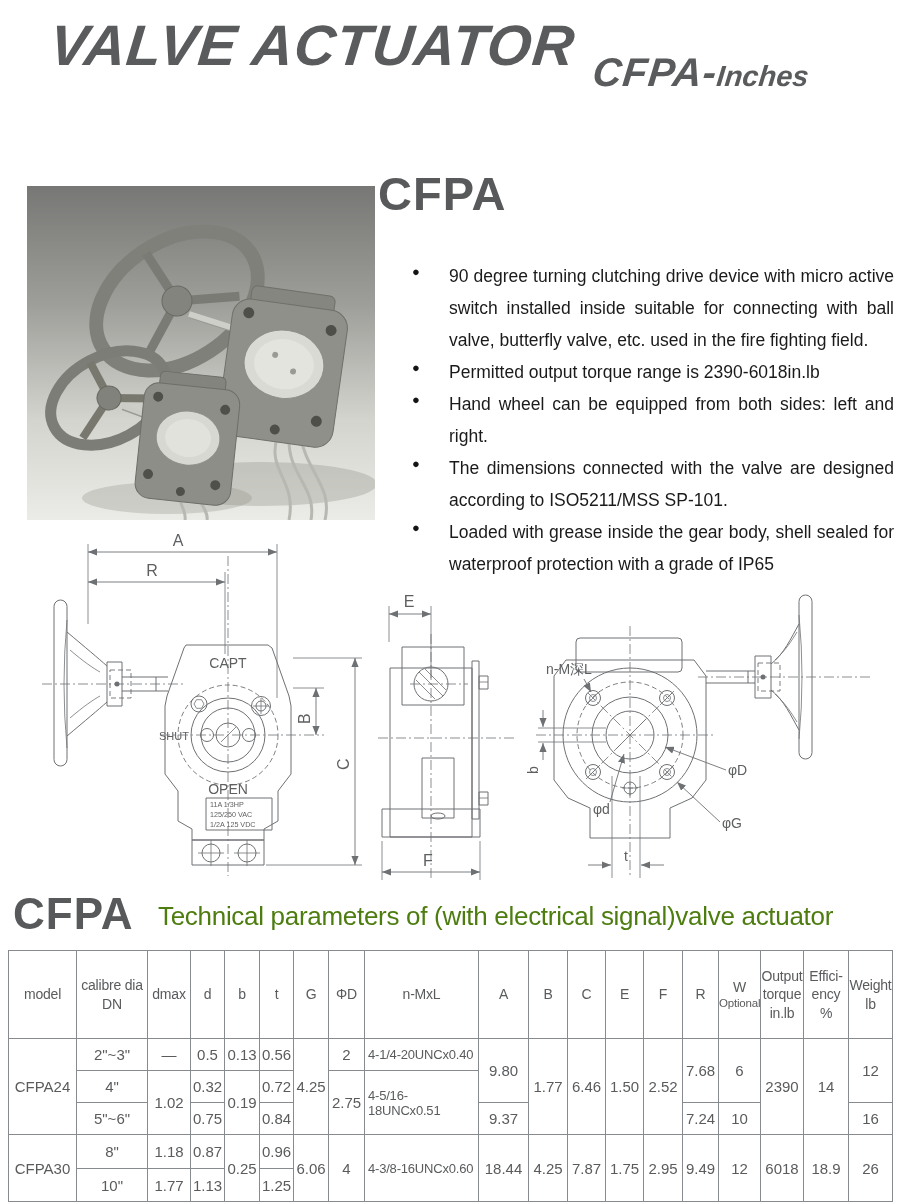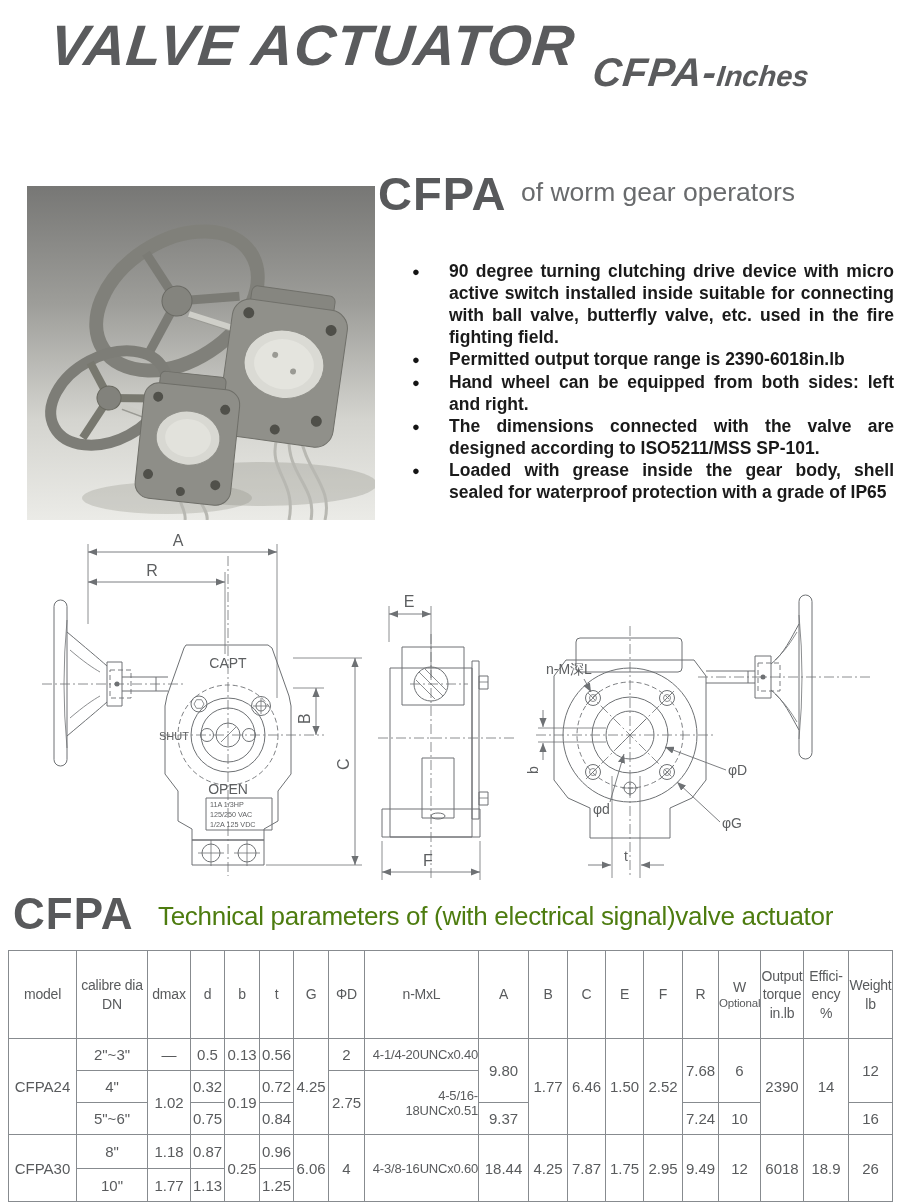--- a/index.html
+++ b/index.html
@@ -17,21 +17,21 @@
 
   
   #photo{left:27px;top:186px;width:348px;height:334px}
 
   
   #brand{left:378px;top:166px;font-size:47px;font-weight:bold;color:#58595b;letter-spacing:1px}
   #series{left:521px;top:176px;font-size:26.5px;color:#696b6d;line-height:1.22}
   #bullets{left:412px;top:260px;width:482px}
   .bullet{display:flex;align-items:flex-start}
   .bullet .dot{flex:0 0 37px;font-size:13px;line-height:23px;color:#141414}
-  .bullet .txt{flex:1;font-size:17.5px;line-height:22px;font-weight:bold;color:#1a1a1a;text-align:justify}
+  .bullet .txt{flex:1;font-size:17.5px;line-height:32px;font-weight:normal;color:#1a1a1a;text-align:justify}
 
   
   #drawings{left:10px;top:528px;width:880px;height:362px}
   .ln{stroke:#6e7174;fill:none;stroke-width:1;stroke-linejoin:round}
   .thin{stroke:#6e7174;fill:none;stroke-width:.8}
   .cl{stroke:#6e7174;fill:none;stroke-width:.8;stroke-dasharray:10 3 2 3}
   .dsh{stroke:#6e7174;fill:none;stroke-width:.9;stroke-dasharray:5 3}
   .dim{stroke:#6e7174;fill:none;stroke-width:.9}
   text.lbl{fill:#5d5f61;font-size:16px;font-family:"Liberation Sans",sans-serif}
   text.lbl2{fill:#5d5f61;font-size:14px;font-family:"Liberation Sans",sans-serif}
@@ -40,21 +40,21 @@
   
   #tp-brand{left:13px;top:889px;font-size:44px;font-weight:bold;color:#58595b;letter-spacing:1px}
   #tp-title{left:158px;top:901px;font-size:26px;color:#4d7c0f;letter-spacing:-.3px;white-space:nowrap}
 
   
   #params-table{position:absolute;left:8px;top:950px;width:884px;border-collapse:collapse;table-layout:fixed}
   #params-table td{border:1px solid #878b8f;text-align:center;vertical-align:middle;
      color:#595b5d;font-size:15px;padding:0;overflow:hidden}
   #params-table .hdr{font-size:14px;line-height:1.3;letter-spacing:-.2px}
   #params-table .sub-sm{font-size:11.5px}
-  #params-table .mxl{text-align:right;padding-left:3px;font-size:13px;letter-spacing:-.2px}
+  #params-table .mxl{text-align:left;padding-left:3px;font-size:13px;letter-spacing:-.2px}
 </style>
 </head>
 <body>
 
 <div class="abs" id="title-main">VALVE ACTUATOR</div>
 <div class="abs" id="title-sub">
   <span class="big">CFPA-</span><span class="small">Inches</span>
 </div>
 
 <div class="abs" id="photo">
@@ -125,21 +125,20 @@
           <circle cx="124" cy="292" r="5"></circle>
       <circle cx="192" cy="296" r="5"></circle>
           <circle cx="158" cy="306" r="4.5"></circle>
     </g>
   </g>
 </svg>
 </div>
 
 <div class="abs" id="brand">CFPA</div>
 <div class="abs" id="series">
-  <div>of worm gear operators</div>
 </div>
 
 <div class="abs" id="bullets">
   <div class="bullet">
     <span class="dot">●</span>
     <span class="txt">90 degree turning clutching drive device with micro active switch installed inside suitable for connecting with ball valve, butterfly valve, etc. used in the fire fighting field.</span>
   </div>
   <div class="bullet">
     <span class="dot">●</span>
     <span class="txt">Permitted output torque range is 2390-6018in.lb</span>

